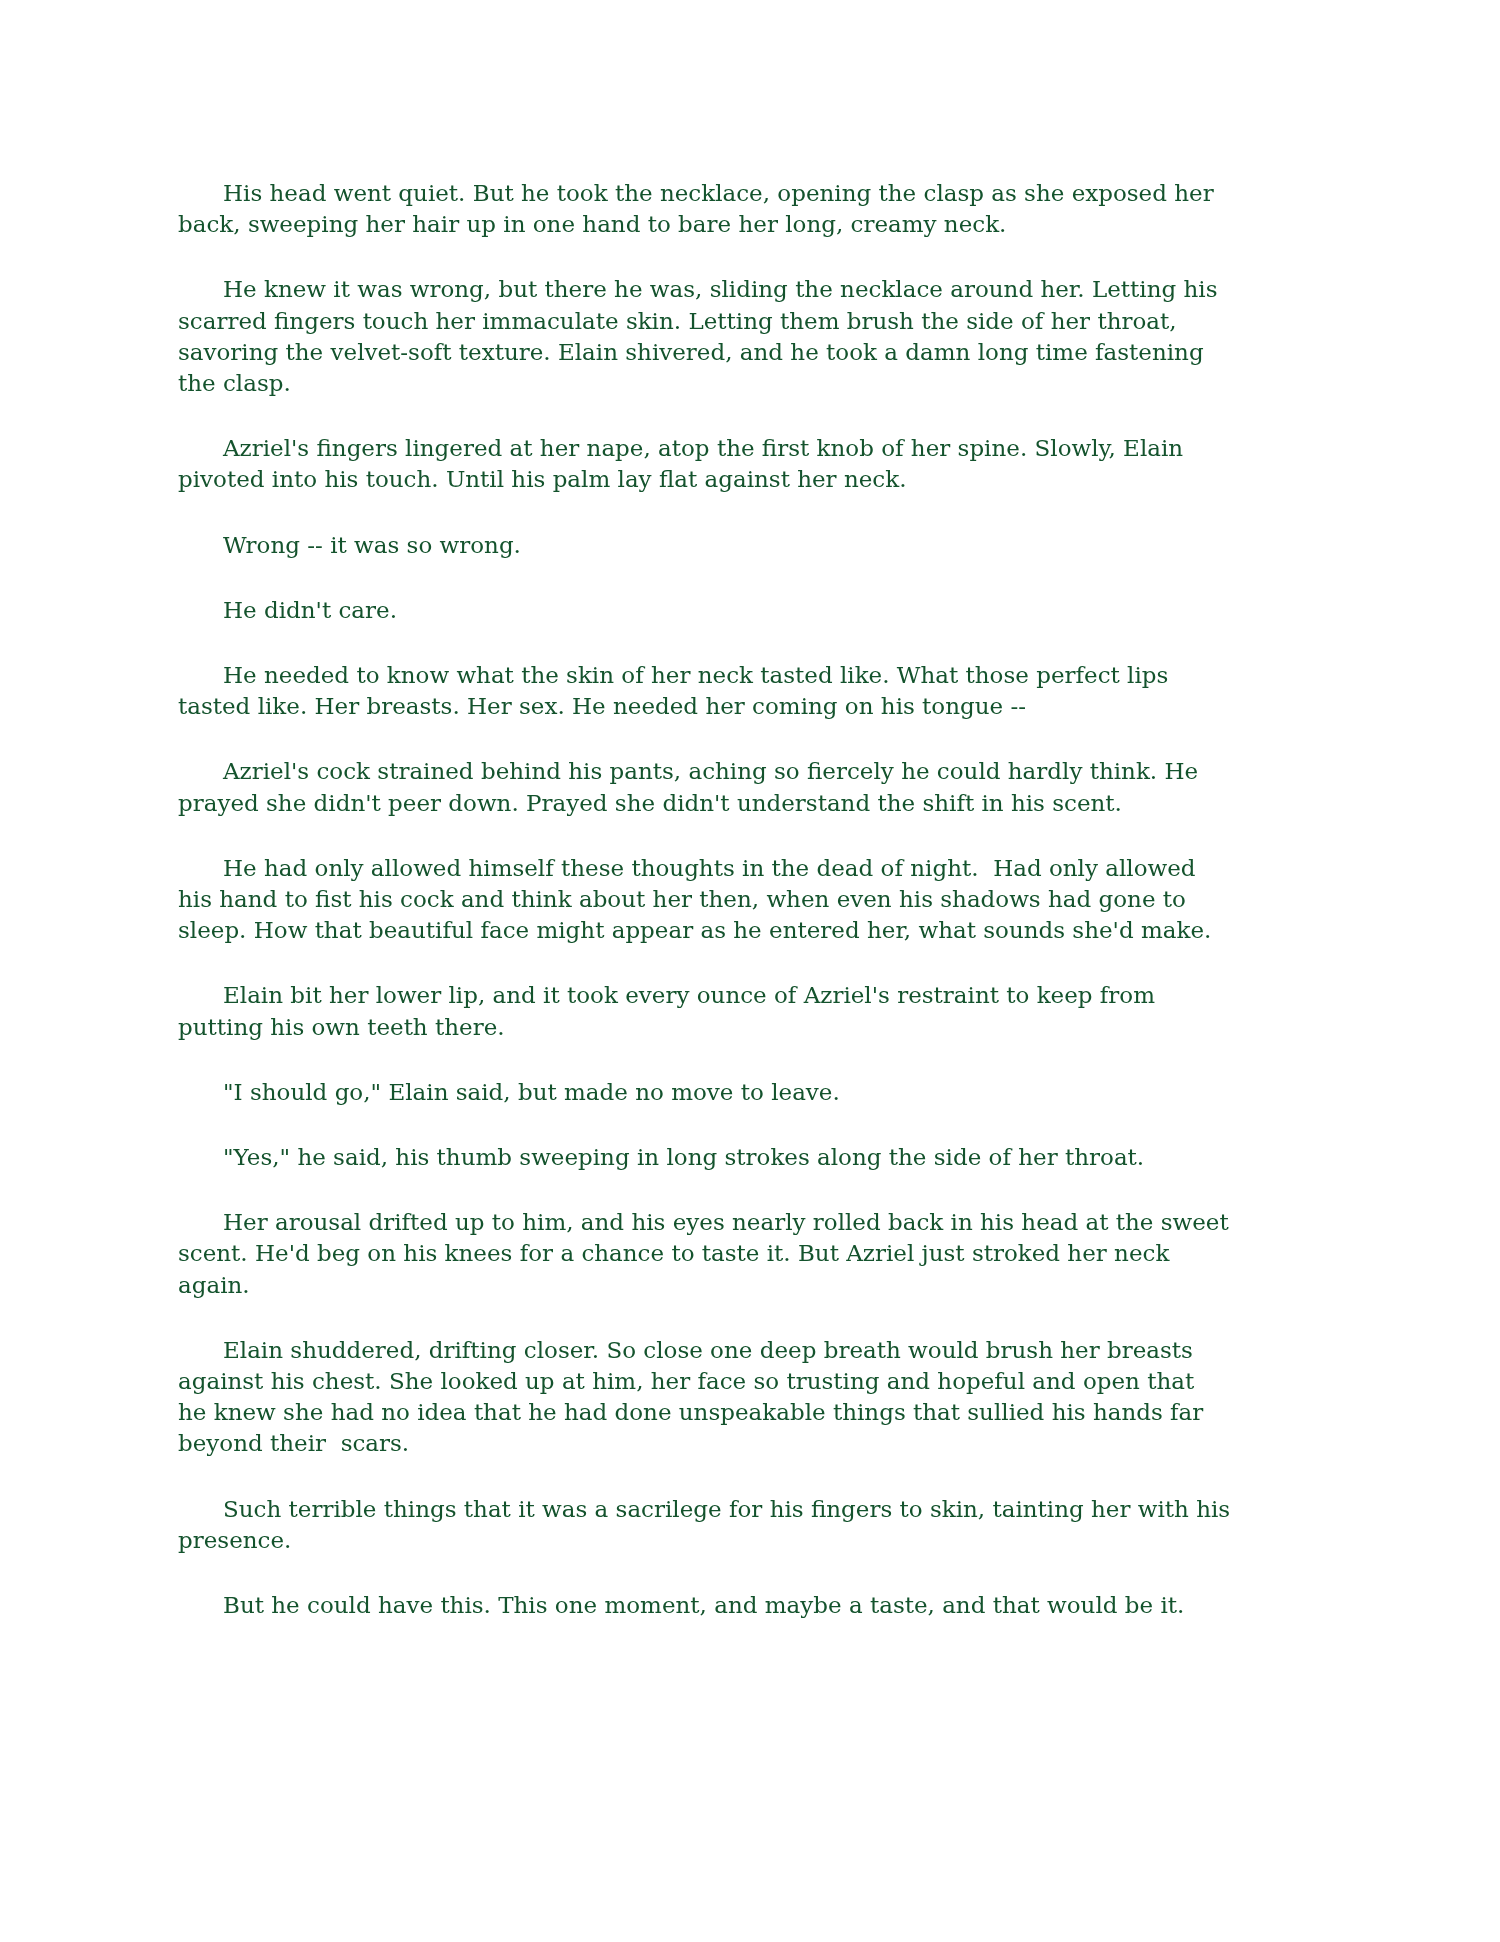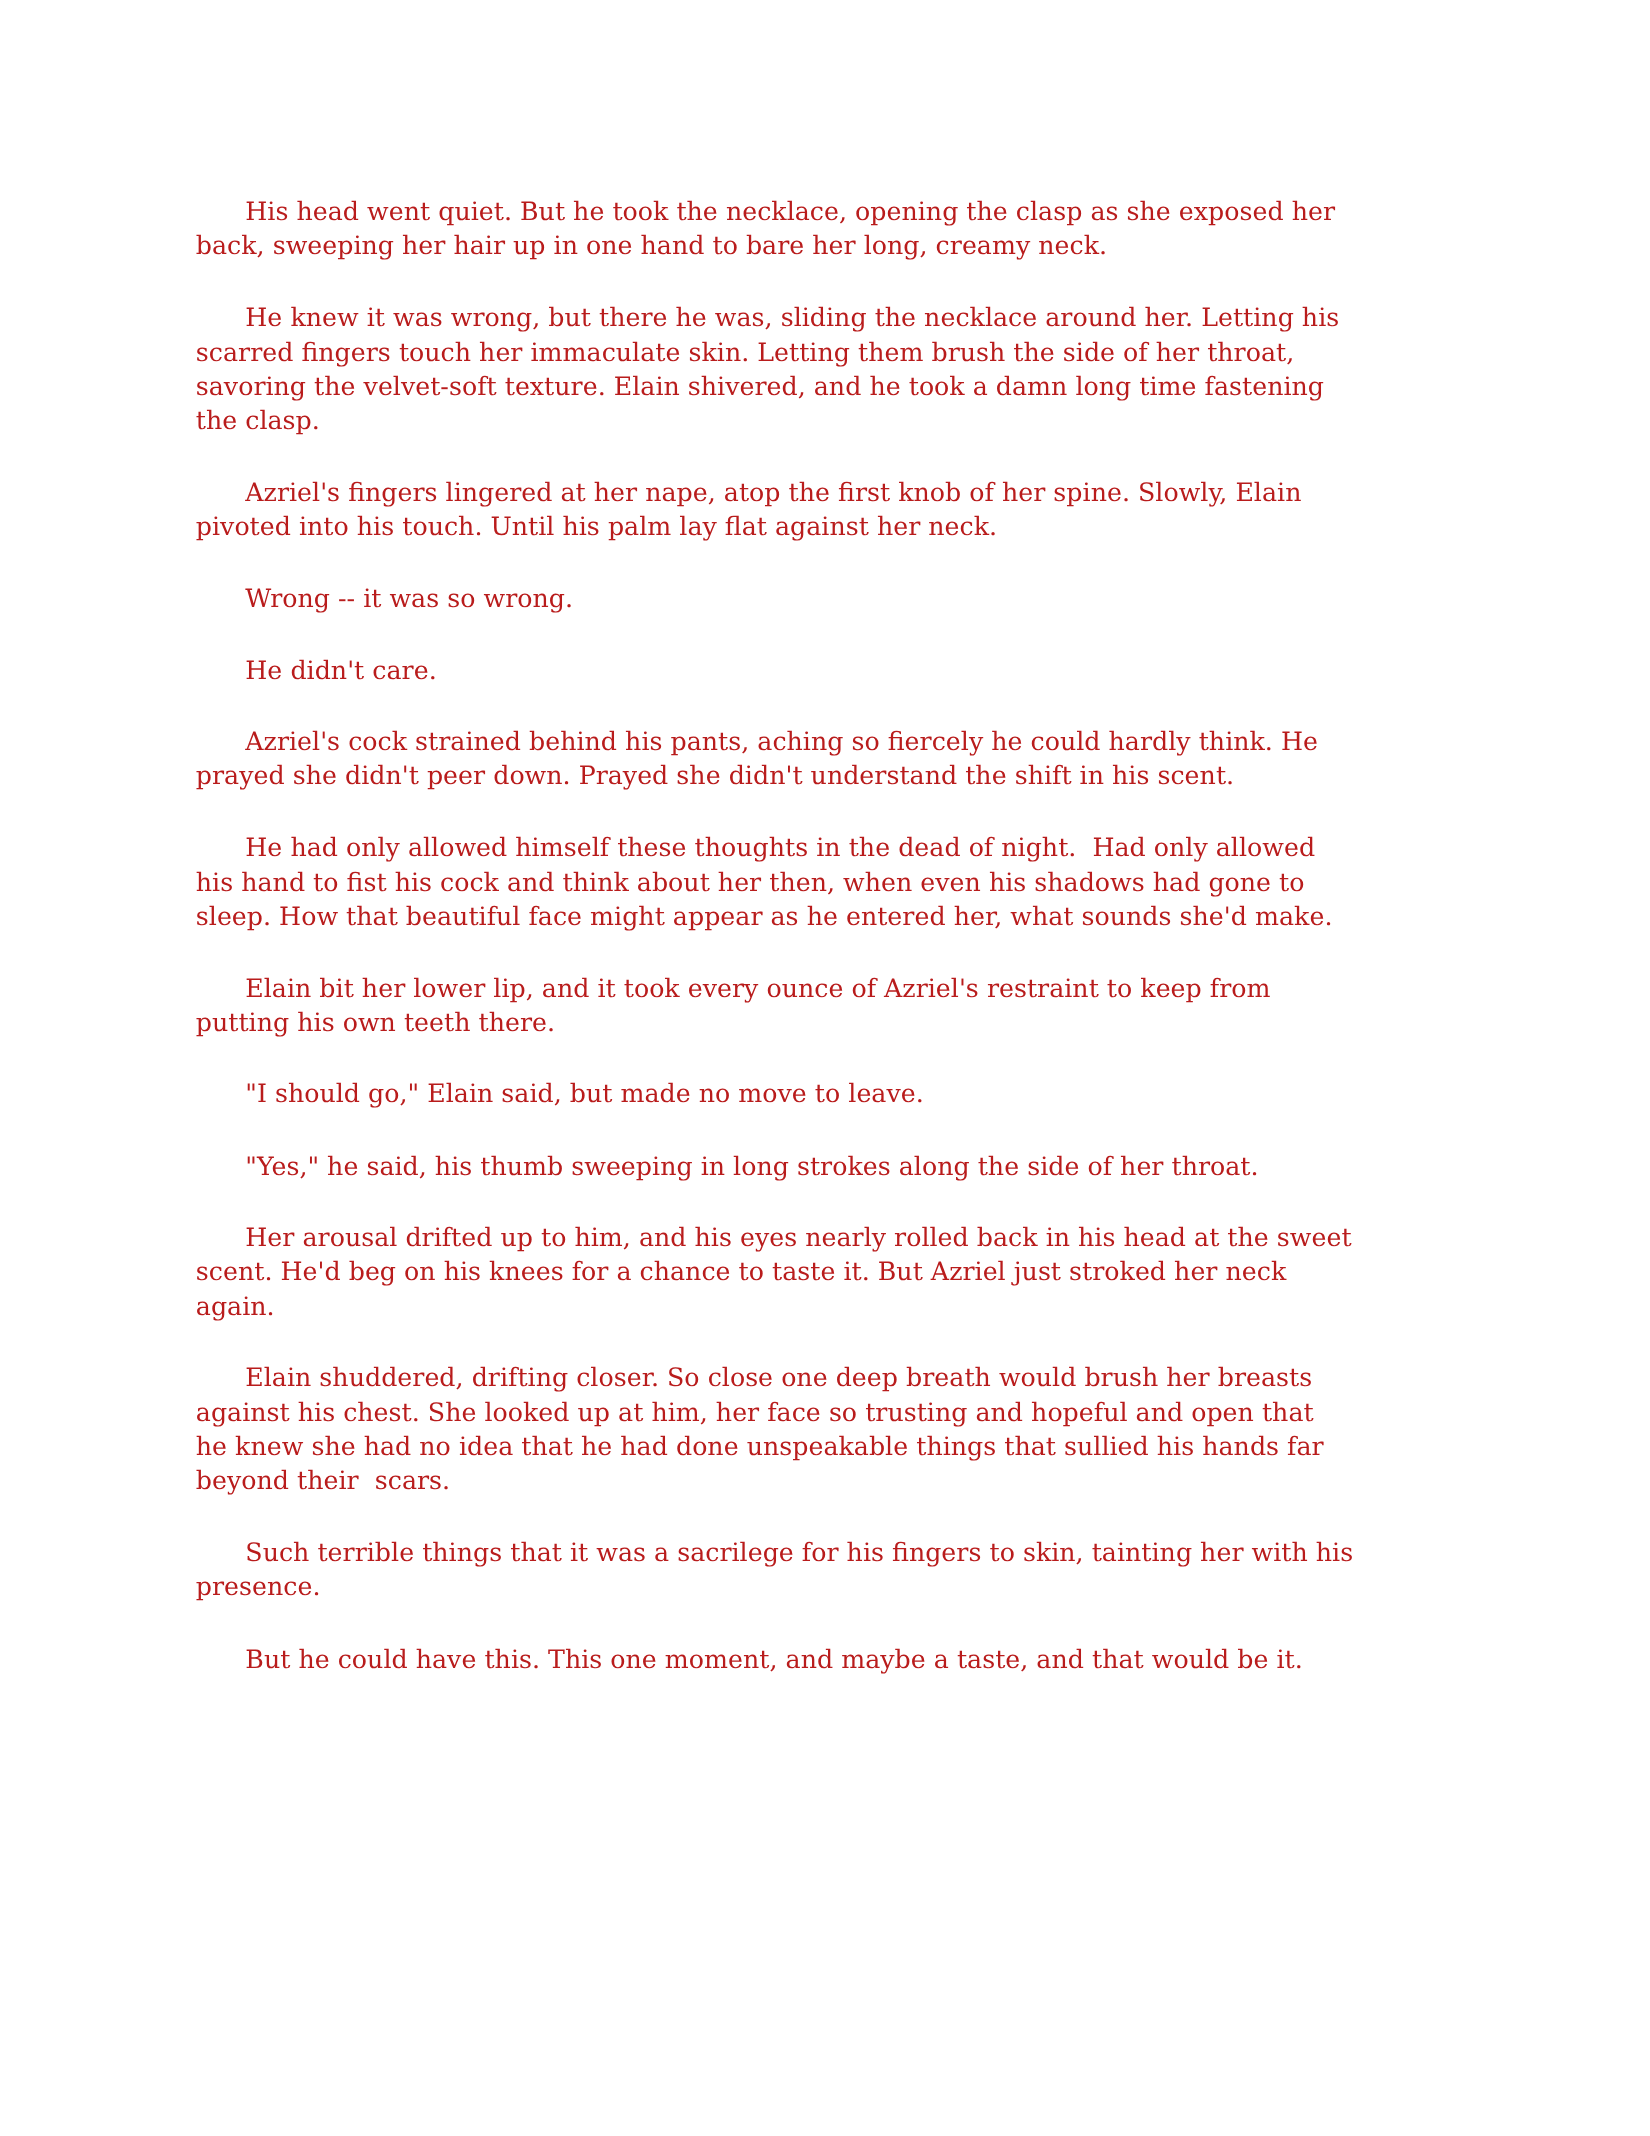--- a/index.html
+++ b/index.html
@@ -12,21 +12,21 @@
     width: 1500px;
     height: 1942px;
     background: #ffffff;
     overflow: hidden;
   }
   .content {
     position: absolute;
     top: 178px;
     left: 178px;
     width: 1230px;
-    color: #b91c1c;
+    color: #14532d;
     font-family: "DejaVu Serif", serif;
     font-size: 23px;
     line-height: 31.2px;
     text-align: left;
   }
   .content p {
     margin: 0 0 34px 0;
     text-indent: 45px;
     white-space: pre-line; 
   }
@@ -42,20 +42,22 @@
       <p>His head went quiet. But he took the necklace, opening the clasp as she exposed her
 back, sweeping her hair up in one hand to bare her long, creamy neck.</p>
       <p>He knew it was wrong, but there he was, sliding the necklace around her. Letting his
 scarred fingers touch her immaculate skin. Letting them brush the side of her throat,
 savoring the velvet-soft texture. Elain shivered, and he took a damn long time fastening
 the clasp.</p>
       <p>Azriel's fingers lingered at her nape, atop the first knob of her spine. Slowly, Elain
 pivoted into his touch. Until his palm lay flat against her neck.</p>
       <p>Wrong -- it was so wrong.</p>
       <p>He didn't care.</p>
+      <p>He needed to know what the skin of her neck tasted like. What those perfect lips
+tasted like. Her breasts. Her sex. He needed her coming on his tongue --</p>
       <p>Azriel's cock strained behind his pants, aching so fiercely he could hardly think. He
 prayed she didn't peer down. Prayed she didn't understand the shift in his scent.</p>
       <p>He had only allowed himself these thoughts in the dead of night.&nbsp; Had only allowed
 his hand to fist his cock and think about her then, when even his shadows had gone to
 sleep. How that beautiful face might appear as he entered her, what sounds she'd make.</p>
       <p>Elain bit her lower lip, and it took every ounce of Azriel's restraint to keep from
 putting his own teeth there.</p>
       <p>"I should go," Elain said, but made no move to leave.</p>
       <p>"Yes," he said, his thumb sweeping in long strokes along the side of her throat.</p>
       <p>Her arousal drifted up to him, and his eyes nearly rolled back in his head at the sweet

